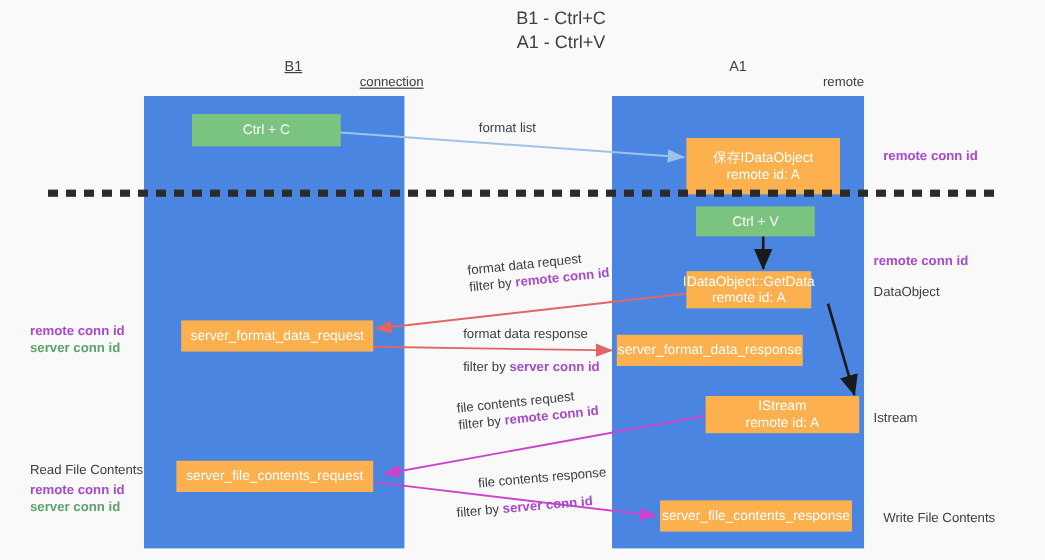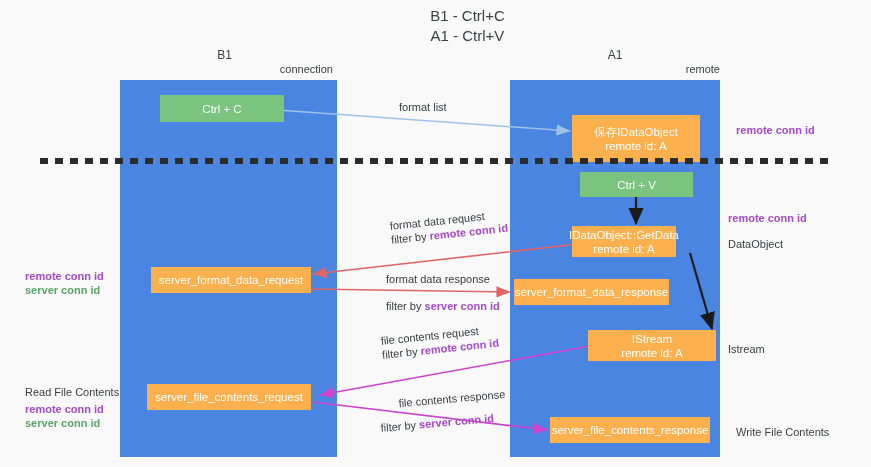--- a/index.html
+++ b/index.html
@@ -106,21 +106,21 @@
 </head>
 <body>
 
 <div id="canvas">
 
   <div class="abs" id="title">
     <div>B1 - Ctrl+C</div>
     <div>A1 - Ctrl+V</div>
   </div>
 
-  <div class="abs col-head" style="left:116px; top:48px; width:217px;">
+  <div class="abs col-head" style="left:136px; top:48px; width:217px;text-decoration:underline;">
     <div class="ch-name">B1</div>
     <div class="ch-sub">connection</div>
   </div>
   <div class="abs col-head" style="left:510px; top:48px; width:210px;">
     <div class="ch-name">A1</div>
     <div class="ch-sub">remote</div>
   </div>
 
   <div class="abs lane" id="lane-b1"></div>
   <div class="abs lane" id="lane-a1"></div>
@@ -158,21 +158,21 @@
 
   <div class="abs node green" style="left:160px; top:95px; width:124px; height:27px;">
     <div>Ctrl + C</div>
   </div>
 
   <div class="abs node orange" style="left:572px; top:115px; width:128px; height:47px;">
     <div>保存IDataObject</div>
     <div class="l2">remote id: A</div>
   </div>
 
-  <div class="abs node green" style="left:580px; top:172px; width:113px; height:25px;">
+  <div class="abs node green" style="left:580px; top:172px; width:99px; height:25px;">
     <div>Ctrl + V</div>
   </div>
 
   <div class="abs node orange" style="left:572px; top:226px; width:104px; height:31px;">
     <div>IDataObject::GetData</div>
     <div class="l2">remote id: A</div>
   </div>
 
   <div class="abs node orange" style="left:151px; top:267px; width:160px; height:26px;">
     <div>server_format_data_request</div>

